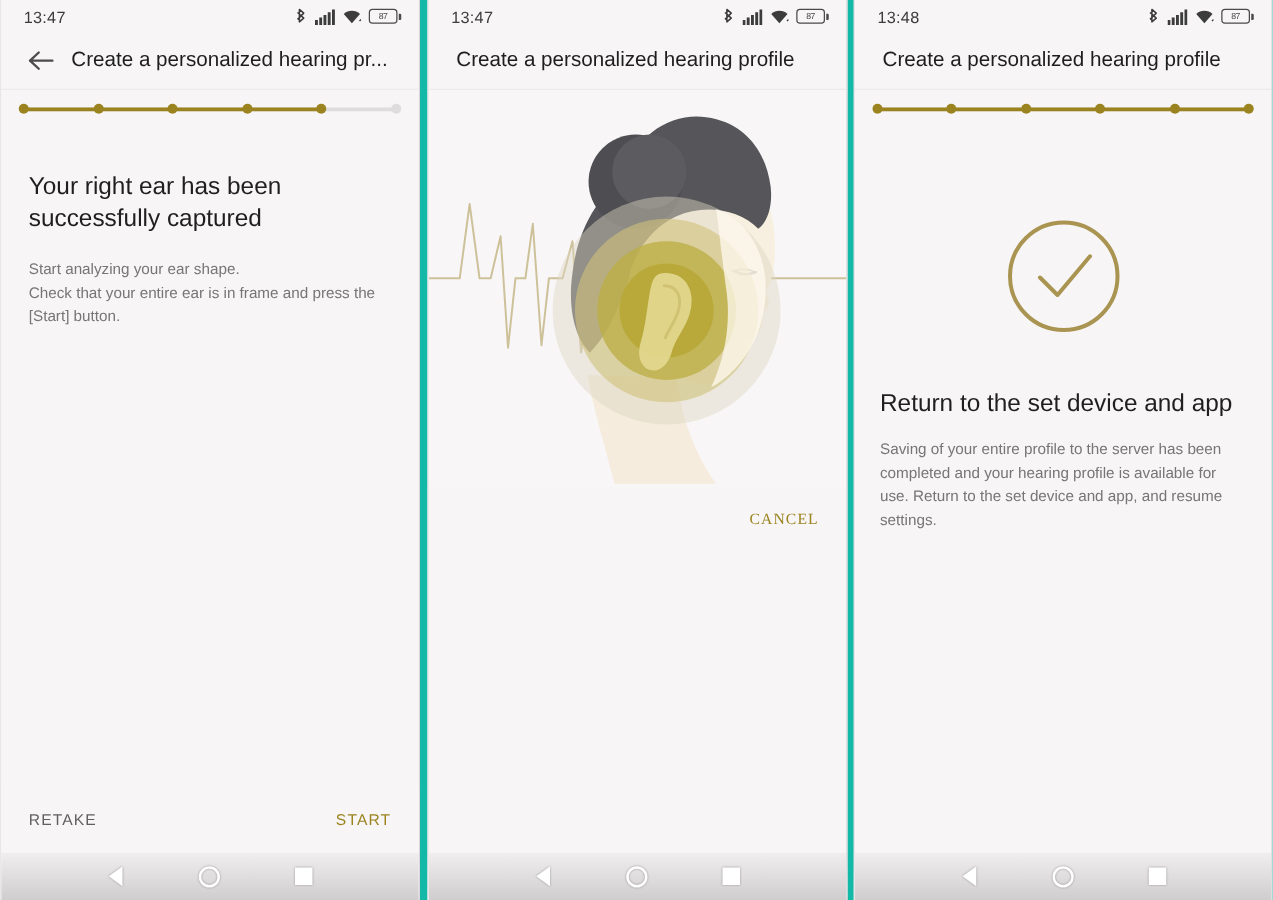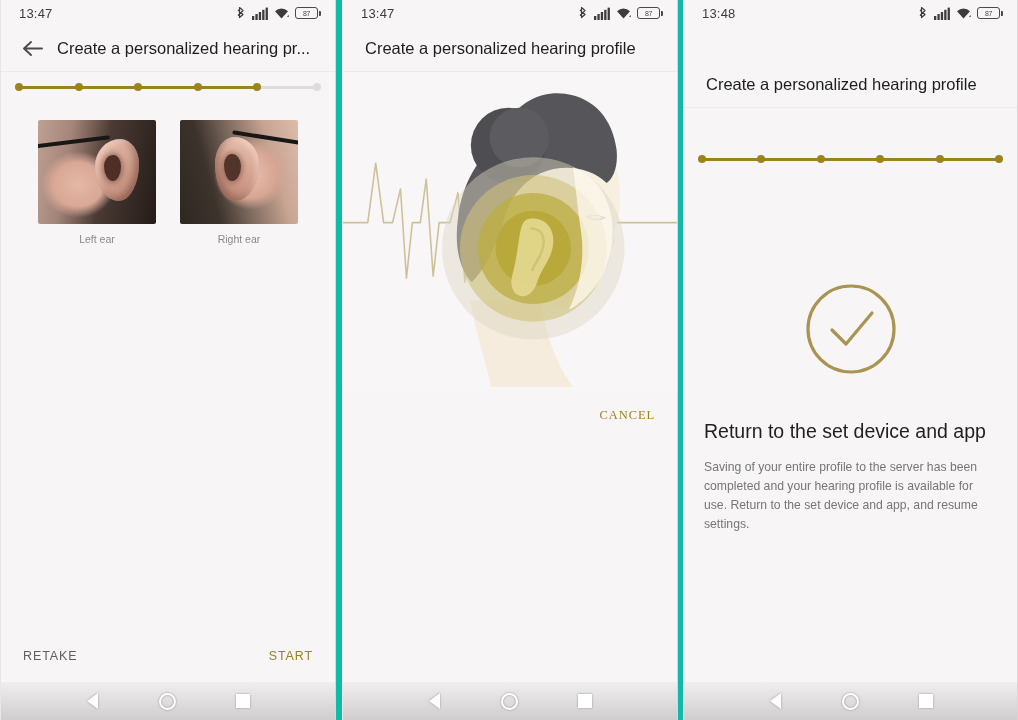--- a/index.html
+++ b/index.html
@@ -20,21 +20,21 @@
     height: 720px;
     background: #f7f5f5;
     display: flex;
     flex-direction: column;
     overflow: hidden;
     border-left: 1px solid #e8e6e6;
     border-right: 1px solid #d9d7d7;
   }
   .phone.p1 { width: 337px; }
   .phone.p2 { width: 337px; margin-left: 6px; }
-  .phone.p3 { width: 336px; margin-left: 5px; gap: 36px; }
+  .phone.p3 { width: 336px; margin-left: 5px; }
 
   
   .statusbar {
     height: 26px;
     background: #f7f5f5;
     display: flex;
     align-items: center;
     justify-content: space-between;
     padding: 0 14px 0 18px;
     flex: 0 0 auto;
@@ -385,35 +385,26 @@
           <span class="dot done"></span>
           <span class="dot done"></span>
           <span class="dot done"></span>
           <span class="dot done"></span>
           <span class="dot"></span>
         </div>
       </div>
     </div>
 
     <div class="content">
-      <div class="ears">
-        <div class="ear-card">
-          <div class="ear-photo photo-left">
-            <span class="glasses-arm" style="left:-6px; top:20px; width:78px; transform:rotate(-7deg);"></span>
-          </div>
-          <div class="ear-caption">Left ear</div>
-        </div>
-        <div class="ear-card">
-          <div class="ear-photo photo-right">
-            <span class="glasses-arm" style="right:-8px; top:16px; width:74px; transform:rotate(9deg);"></span>
-          </div>
-          <div class="ear-caption">Right ear</div>
-        </div>
-      </div>
-
+
+      <div class="block-p1">
+        <div class="headline">Your right ear has been successfully captured</div>
+        <div class="bodytext" style="white-space:pre-line;">Start analyzing your ear shape.
+Check that your entire ear is in frame and press the [Start] button.</div>
+      </div>
 
       <div class="actionbar">
         <button class="btn-text btn-muted">RETAKE</button>
         <button class="btn-text btn-gold">START</button>
       </div>
     </div>
 
     <div class="navbar">
       <span class="nav-btn">
           <span class="nav-tri"></span>

